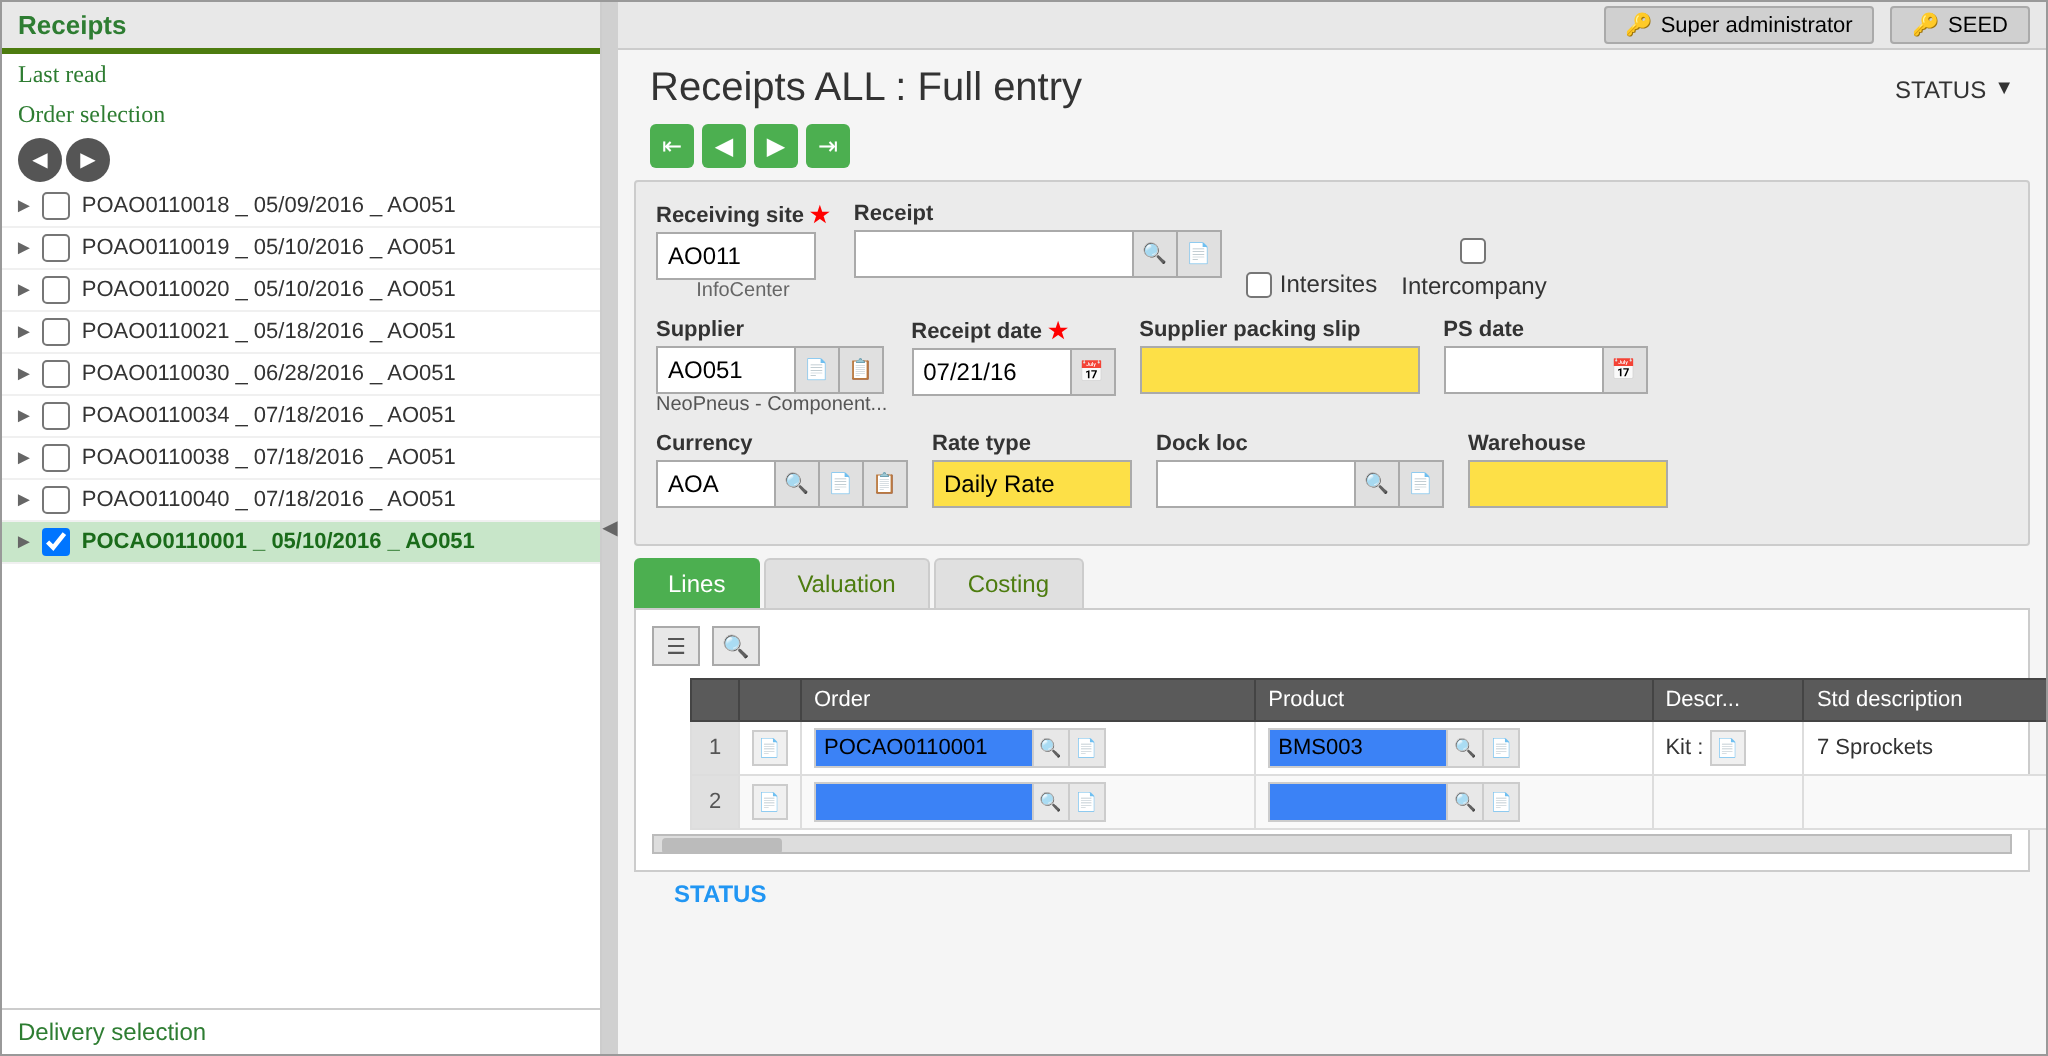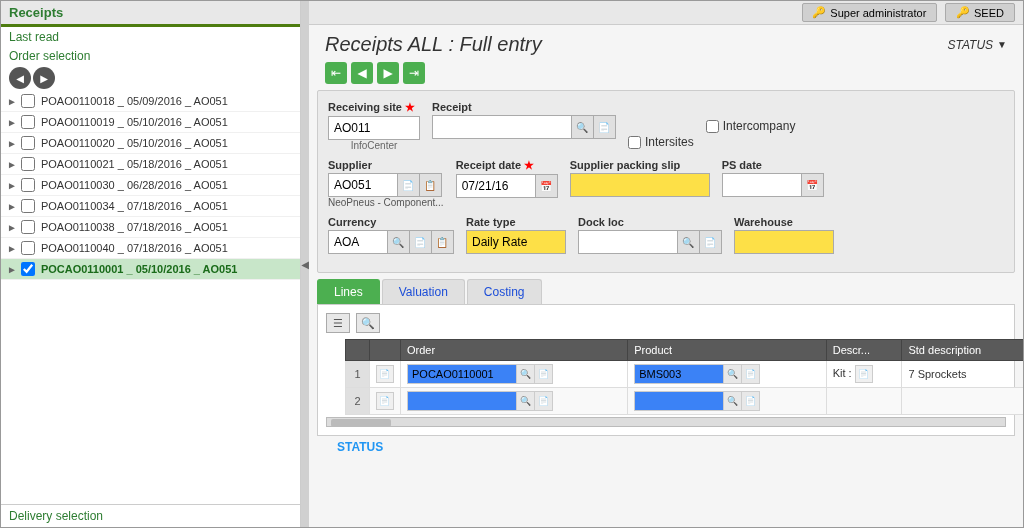--- a/index.html
+++ b/index.html
@@ -4,21 +4,21 @@
   <style>
     * { box-sizing: border-box; margin: 0; padding: 0; }
     body { font-family: Arial, sans-serif; font-size: 12px; background: #f0f0f0; color: #333; }
     
     .app-container { display: flex; width: 1024px; height: 528px; border: 1px solid #999; background: #fff; }
     
     
     .sidebar { width: 300px; min-width: 300px; background: #fff; border-right: 1px solid #ccc; display: flex; flex-direction: column; overflow: hidden; }
     .sidebar-header { background: #e8e8e8; padding: 4px 8px; border-bottom: 3px solid #4d7c0f; }
     .sidebar-header-title { color: #2e7d32; font-weight: bold; font-size: 13px; }
-    .sidebar-section-label { color: #2e7d32; font-size: 12px; padding: 3px 8px 2px 8px; }
+    .sidebar-section-label { color: #2e7d32; font-size: 12px; padding: 3px 8px 2px 8px; font-family: Liberation Serif, serif; }
     .sidebar-nav-controls { display: flex; align-items: center; padding: 2px 8px; gap: 2px; }
     .nav-btn { width: 22px; height: 22px; border-radius: 50%; background: #555; color: #fff; border: none; cursor: pointer; display: flex; align-items: center; justify-content: center; font-size: 10px; }
     .sidebar-items { flex: 1; overflow-y: auto; }
     .sidebar-item { display: flex; align-items: center; padding: 3px 6px; cursor: pointer; border-bottom: 1px solid #f0f0f0; }
     .sidebar-item.selected { background: #c8e6c9; font-weight: bold; color: #1b5e20; }
     .sidebar-item .expand-arrow { color: #666; margin-right: 4px; font-size: 10px; }
     .sidebar-item .item-checkbox { width: 14px; height: 14px; margin-right: 6px; }
     .sidebar-item .item-label { font-size: 11px; color: #333; }
     .sidebar-item.selected .item-label { color: #1a6b1a; }
     .sidebar-footer { padding: 4px 8px; border-top: 1px solid #ccc; }
@@ -29,21 +29,21 @@
     .splitter-arrow { color: #666; font-size: 10px; cursor: pointer; }
     
     
     .main-content { flex: 1; background: #f5f5f5; display: flex; flex-direction: column; overflow: hidden; }
     
     
     .top-bar { background: #e8e8e8; display: flex; align-items: center; justify-content: flex-end; padding: 2px 8px; border-bottom: 1px solid #ccc; gap: 8px; }
     .top-bar-btn { background: #d0d0d0; border: 1px solid #aaa; padding: 2px 10px; font-size: 11px; cursor: pointer; display: flex; align-items: center; gap: 4px; border-radius: 2px; }
     
     
-    .page-header { display: flex; align-items: center; justify-content: space-between; padding: 8px 16px 4px 16px; font-style: italic; }
+    .page-header { display: flex; align-items: center; justify-content: space-between; padding: 8px 16px 4px 16px; }
     .page-title { font-size: 20px; font-weight: normal; color: #333; }
     .page-env { display: flex; align-items: center; gap: 4px; color: #333; font-size: 12px; cursor: pointer; }
     .page-env-arrow { font-size: 10px; }
     
     
     .nav-arrows { display: flex; align-items: center; padding: 2px 16px 6px 16px; gap: 4px; }
     .nav-arrow-btn { width: 22px; height: 22px; background: #4CAF50; border: none; border-radius: 3px; cursor: pointer; display: flex; align-items: center; justify-content: center; color: #fff; font-size: 12px; }
     
     
     .form-area { background: #ebebeb; margin: 0 8px; padding: 10px; border: 1px solid #ccc; border-radius: 2px; }
@@ -53,21 +53,21 @@
     .form-label .required { color: red; }
     .form-input { border: 1px solid #aaa; padding: 3px 5px; font-size: 12px; background: #fde047; height: 24px; }
     .form-input-with-icon { display: flex; align-items: center; }
     .form-input-with-icon input { border: 1px solid #aaa; padding: 3px 5px; font-size: 12px; background: #fff; height: 24px; }
     .form-icon-btn { width: 22px; height: 24px; background: #e0e0e0; border: 1px solid #aaa; border-left: none; cursor: pointer; display: flex; align-items: center; justify-content: center; font-size: 10px; color: #555; }
     .infocenter { font-size: 10px; color: #666; text-align: center; }
     
     
     .tabs-area { margin: 6px 8px 0 8px; }
     .tabs { display: flex; gap: 2px; }
-    .tab { padding: 5px 16px; border: 1px solid #ccc; border-bottom: none; cursor: pointer; font-size: 12px; background: #e0e0e0; border-radius: 3px 3px 0 0; color: #1d4ed8; }
+    .tab { padding: 5px 16px; border: 1px solid #ccc; border-bottom: none; cursor: pointer; font-size: 12px; background: #e0e0e0; border-radius: 3px 3px 0 0; color: #4d7c0f; }
     .tab.active { background: #4CAF50; color: #fff; border-color: #4CAF50; }
     .tab-content { background: #fff; border: 1px solid #ccc; padding: 8px; min-height: 120px; }
     
     
     .table-toolbar { display: flex; align-items: center; gap: 6px; margin-bottom: 6px; }
     .table-toolbar-btn { width: 24px; height: 20px; background: #e8e8e8; border: 1px solid #aaa; cursor: pointer; display: flex; align-items: center; justify-content: center; font-size: 11px; color: #555; }
     
     
     .data-table { width: 100%; border-collapse: collapse; font-size: 11px; margin-left: 19px; }
     .data-table th { background: #5a5a5a; color: #fff; padding: 4px 6px; text-align: left; border: 1px solid #444; font-weight: normal; }
@@ -189,37 +189,37 @@
     </div>
 
     <div class="form-area">
 
       <div class="form-row">
         <div class="form-field">
           <div class="form-label">
             <span>Receiving site</span> <span class="required">★</span>
           </div>
           <div class="form-input-with-icon">
-            <input type="text" class="form-input" value="AO011" style="width: 92px;">
+            <input type="text" class="form-input" value="AO011" style="width: 80px;">
           </div>
           <div class="infocenter">InfoCenter</div>
         </div>
         <div class="form-field">
           <div class="form-label">Receipt</div>
           <div class="form-input-with-icon">
             <input type="text" class="form-input" style="width: 140px;">
             <span class="form-icon-btn">🔍</span>
             <span class="form-icon-btn">📄</span>
           </div>
         </div>
         <div class="form-field" style="flex-direction:row;align-items:flex-end;margin-top:34px;gap:4px;">
           <input type="checkbox" style="">
           <span>Intersites</span>
         </div>
-        <div class="form-field" style="flex-direction:row;align-items:center;margin-top:18px;gap:4px;">
+        <div class="form-field" style="flex-direction:column;align-items:center;margin-top:18px;gap:4px;">
           <input type="checkbox" style="">
           <span>Intercompany</span>
         </div>
       </div>
 
       <div class="form-row">
         <div class="form-field">
           <div class="form-label">Supplier</div>
           <div class="form-input-with-icon">
             <input type="text" class="form-input" value="AO051" style="width: 70px;">

